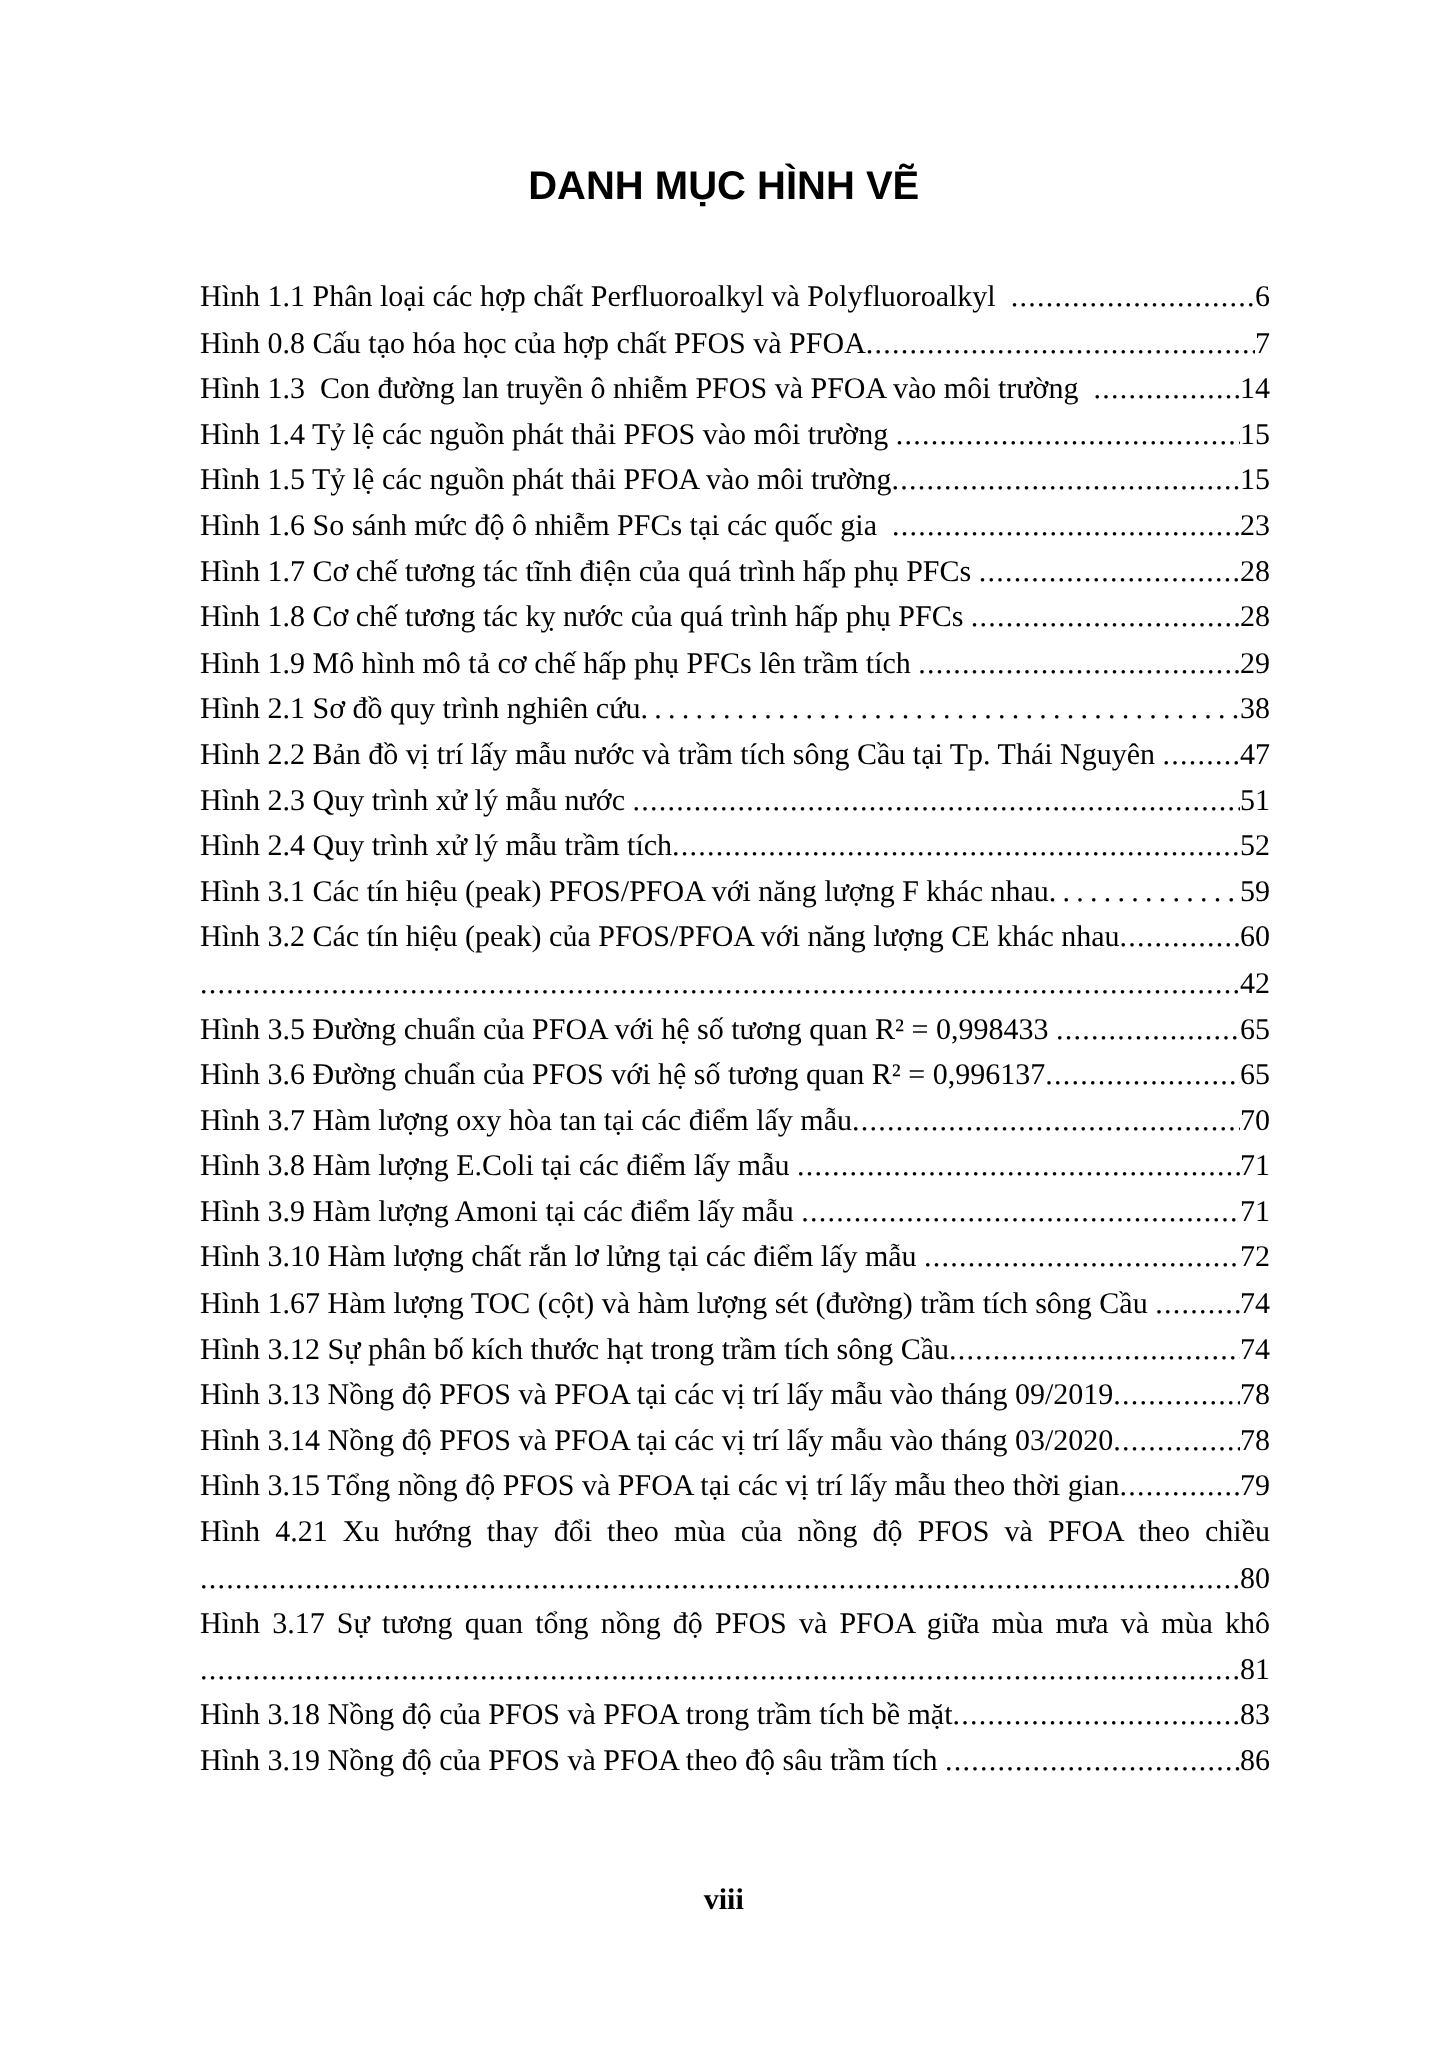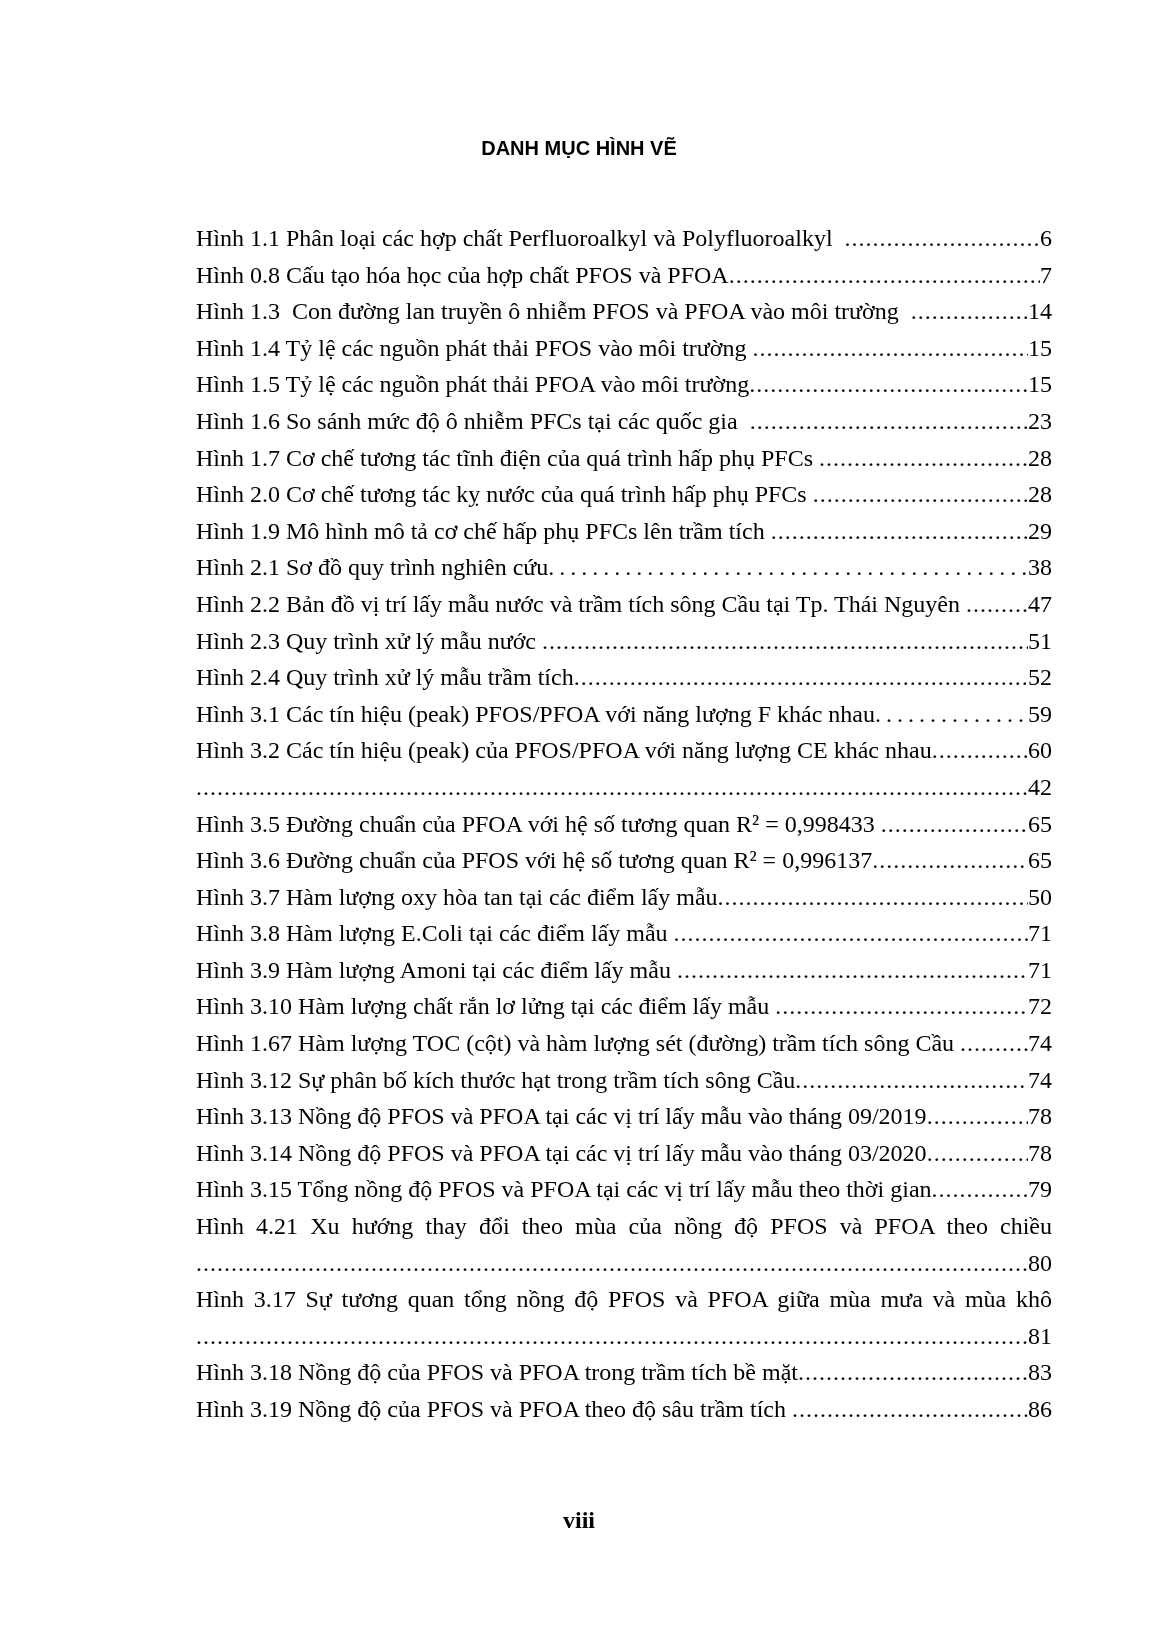--- a/index.html
+++ b/index.html
@@ -11,26 +11,26 @@
     color: #000000;
     position: relative;
     padding: 128px 142px 0 160px;
     font-family: "Liberation Serif", "DejaVu Serif", serif;
     font-size: 24px;
     overflow: hidden;
   }
   .title {
     font-family: "Liberation Sans", "DejaVu Sans", sans-serif;
     font-weight: 700;
-    font-size: 20px;
+    font-size: 32px;
     line-height: 40px;
     text-align: center;
     margin: 0 -142px 52px -160px;
   }
-  .toc { width: 100%; margin-left: 36px; }
+  .toc { width: 100%; }
   .toc-line {
     display: flex;
     align-items: baseline;
     line-height: 36.6px;
     width: 100%;
   }
   .toc-text {
     white-space: pre;
     flex: 0 0 auto;
   }
@@ -98,21 +98,21 @@
     <span class="toc-text">Hình 1.6 So sánh mức độ ô nhiễm PFCs tại các quốc gia  </span>
     <span class="toc-leader"></span>
     <span class="toc-page">23</span>
   </div>
       <div class="toc-line">
     <span class="toc-text">Hình 1.7 Cơ chế tương tác tĩnh điện của quá trình hấp phụ PFCs </span>
     <span class="toc-leader"></span>
     <span class="toc-page">28</span>
   </div>
       <div class="toc-line">
-    <span class="toc-text">Hình 2.0 Cơ chế tương tác kỵ nước của quá trình hấp phụ PFCs </span>
+    <span class="toc-text">Hình 1.8 Cơ chế tương tác kỵ nước của quá trình hấp phụ PFCs </span>
     <span class="toc-leader"></span>
     <span class="toc-page">28</span>
   </div>
       <div class="toc-line">
     <span class="toc-text">Hình 1.9 Mô hình mô tả cơ chế hấp phụ PFCs lên trầm tích </span>
     <span class="toc-leader"></span>
     <span class="toc-page">29</span>
   </div>
       <div class="toc-line leader-wide">
     <span class="toc-text">Hình 2.1 Sơ đồ quy trình nghiên cứu</span>
@@ -154,21 +154,21 @@
     <span class="toc-page">65</span>
   </div>
       <div class="toc-line">
     <span class="toc-text">Hình 3.6 Đường chuẩn của PFOS với hệ số tương quan R² = 0,996137</span>
     <span class="toc-leader"></span>
     <span class="toc-page">65</span>
   </div>
       <div class="toc-line">
     <span class="toc-text">Hình 3.7 Hàm lượng oxy hòa tan tại các điểm lấy mẫu</span>
     <span class="toc-leader"></span>
-    <span class="toc-page">50</span>
+    <span class="toc-page">70</span>
   </div>
       <div class="toc-line">
     <span class="toc-text">Hình 3.8 Hàm lượng E.Coli tại các điểm lấy mẫu </span>
     <span class="toc-leader"></span>
     <span class="toc-page">71</span>
   </div>
       <div class="toc-line">
     <span class="toc-text">Hình 3.9 Hàm lượng Amoni tại các điểm lấy mẫu </span>
     <span class="toc-leader"></span>
     <span class="toc-page">71</span>

